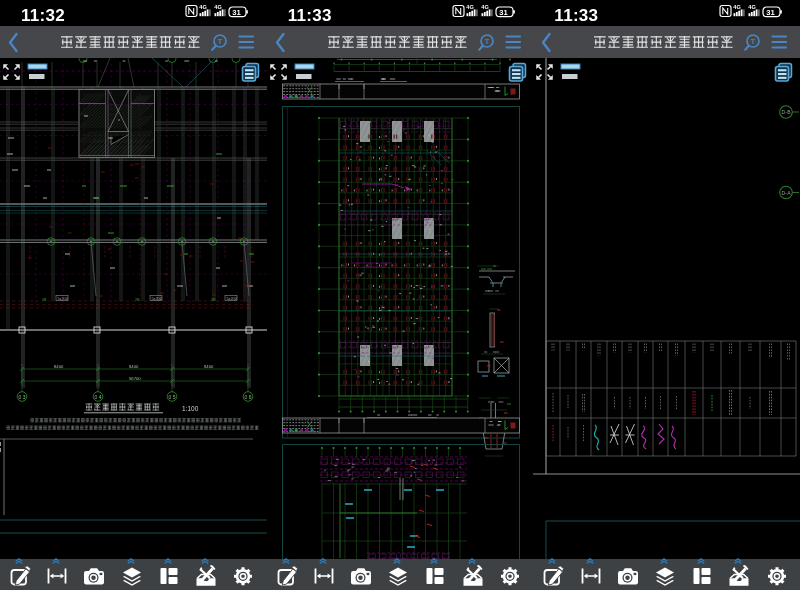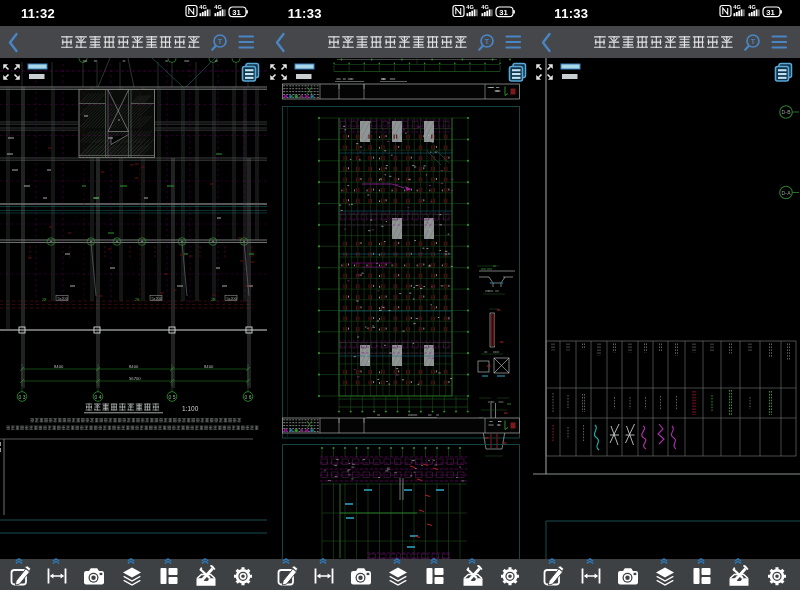--- a/index.html
+++ b/index.html
@@ -1,18 +1,18 @@
 <!DOCTYPE html>
 <html><head><meta charset="utf-8">
 <style>
 *{margin:0;padding:0;box-sizing:border-box}
 html,body{width:800px;height:590px;background:#000;overflow:hidden;font-family:"Liberation Sans",sans-serif}
 .screen{position:absolute;top:0;height:590px;overflow:hidden;background:#000}
 .status{position:absolute;top:0;left:0;right:0;height:25.5px;background:#000}
-.time{position:absolute;left:21px;top:5.5px;color:#fff;font-size:13px;font-weight:600;letter-spacing:0.3px}
+.time{position:absolute;left:21px;top:5.5px;color:#fff;font-size:17px;font-weight:600;letter-spacing:0.3px}
 .sticons{position:absolute;right:12.2px;top:0px}
 .titlebar{position:absolute;top:25.5px;left:0;right:0;height:32px;background:#45474b}
 .canvas{position:absolute;top:57.5px;left:0;width:267px;height:501.5px;background:#000}
 .toolbar{position:absolute;top:559px;left:0;right:0;height:31px;background:#3e4144}
 .tbi{position:absolute;top:0;width:22px;height:31px}
 .tbi svg{position:absolute;top:6px;left:0}
 .tbi .chev{position:absolute;top:-1px;left:6px}
 </style></head><body>
 <div class="screen" style="left:0px;width:266.67px">
 <div class="status">

